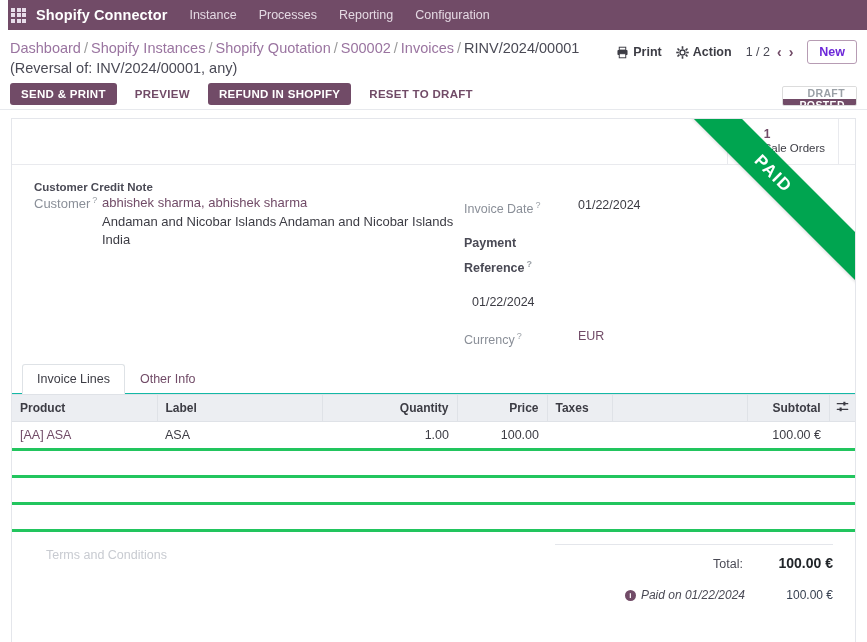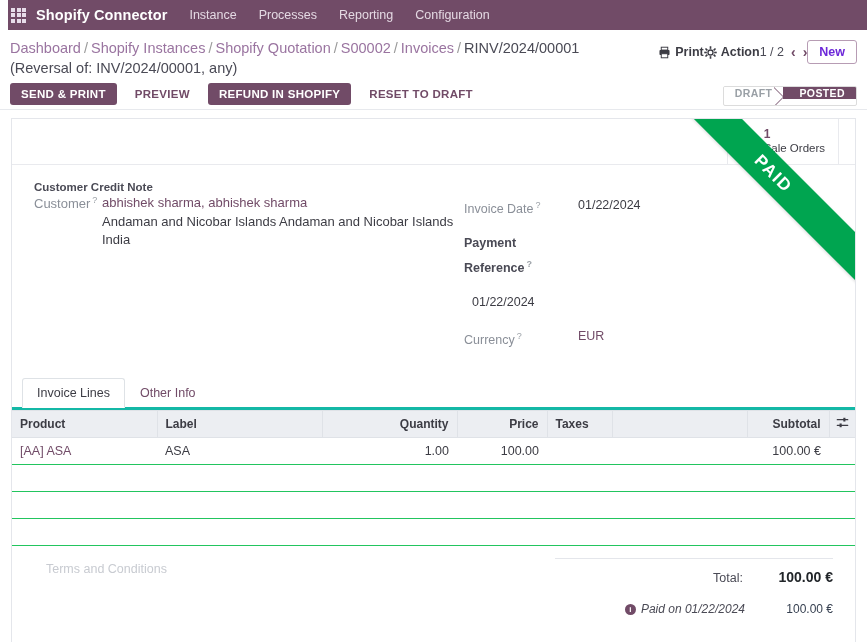--- a/index.html
+++ b/index.html
@@ -66,20 +66,21 @@
     max-width: 600px;
     padding-top: 2px;
   }
   .bc-link { color: #9a74a0; cursor: pointer; }
   .bc-sep { color: #9a9a9a; margin: 0 3px; }
   .bc-current { color: #4a4a55; }
 
   .cp-actions {
     display: flex;
     align-items: center;
+    gap: 14px;
     padding-top: 4px;
     white-space: nowrap;
   }
   .cp-btn {
     display: inline-flex;
     align-items: center;
     gap: 4px;
     font-size: 12.5px;
     color: #3c3c44;
     cursor: pointer;
@@ -125,21 +126,21 @@
     letter-spacing: .3px;
     padding: 4px 10px;
     border-radius: 3px;
     cursor: pointer;
     border: 1px solid transparent;
   }
   .sbtn.primary { background: #714B67; color: #ffffff; }
   .sbtn.link { background: transparent; color: #714B67; }
 
   
-  .statusbar { display: flex; align-items: flex-start; height: 20px; border: 1px solid #dcdcdc; border-radius: 2px; overflow: hidden; background:#fff; }
+  .statusbar { display: flex; align-items: flex-end; height: 20px; border: 1px solid #dcdcdc; border-radius: 2px; overflow: hidden; background:#fff;flex-direction:column; }
   .st {
     position: relative;
     display: flex;
     align-items: center;
     font-size: 10.5px;
     font-weight: bold;
     letter-spacing: .4px;
     padding: 0 11px 0 11px;
     color: #9aa0a6;
     background: #ffffff;
@@ -264,22 +265,21 @@
   .right-fld { display: flex; margin-bottom: 13px; font-size: 12.5px; line-height: 21px; }
   .rf-label { width: 114px; flex: none; }
   .rf-label.gray { color: #8a8f98; }
   .rf-label.bold { color: #4a4a55; font-weight: bold; }
   .rf-val { color: #3c3c44; }
   .rf-val.link { color: #714B67; cursor: pointer; }
 
   
   .tabs {
     display: flex;
-    border-bottom: 3px solid #14b8a6;
-    margin-top: 14px;
+    border-bottom: 1px solid #14b8a6;
     padding-left: 10px;
   }
   .tab {
     font-size: 12.5px;
     padding: 7px 14px;
     color: #714B67;
     cursor: pointer;
     border: 1px solid transparent;
     margin-bottom: -1px;
     border-radius: 3px 3px 0 0;
@@ -301,21 +301,21 @@
     font-weight: bold;
     color: #3c3c44;
     padding: 6px 8px;
     text-align: left;
     height: 26px;
     white-space: nowrap;
   }
   table.lines thead th.num { text-align: right; }
   table.lines thead th.opt { width: 26px; text-align: center; border-right: none; padding: 0; }
   table.lines tbody td {
-    border-bottom: 1px solid #22c55e;
+    border-bottom: 3px solid #22c55e;
     font-size: 12.5px;
     color: #3c3c44;
     padding: 6px 8px;
     height: 27px;
     margin-left: 40px;
   }
   table.lines tbody td.num { text-align: right; }
   td .prod-link { color: #714B67; cursor: pointer; }
   tr.empty td { height: 27px; }
 

